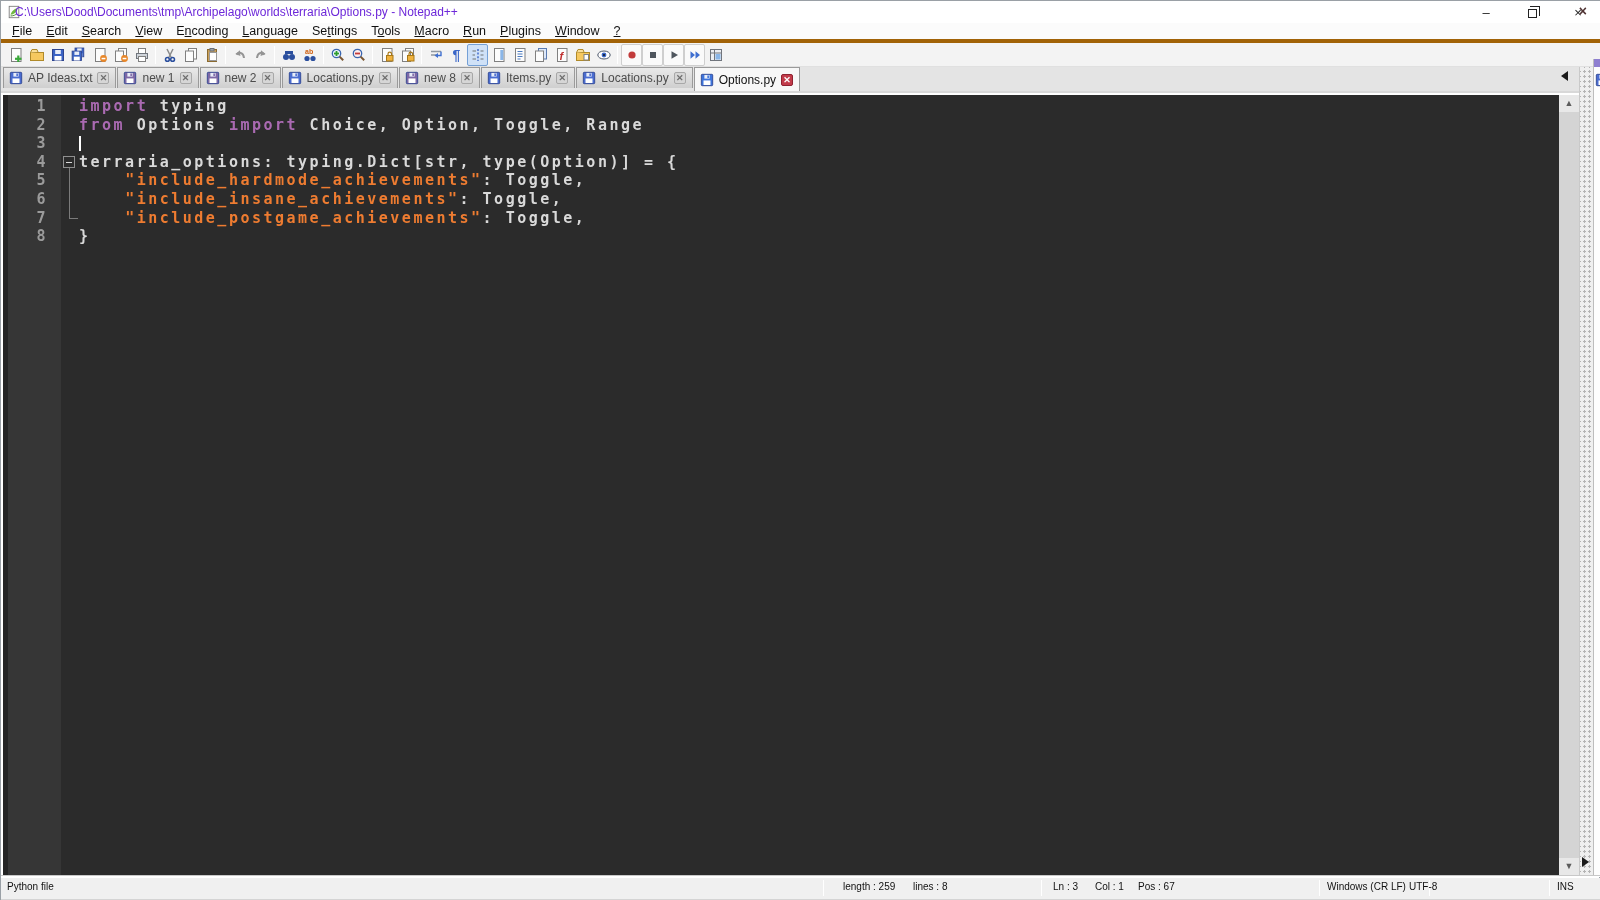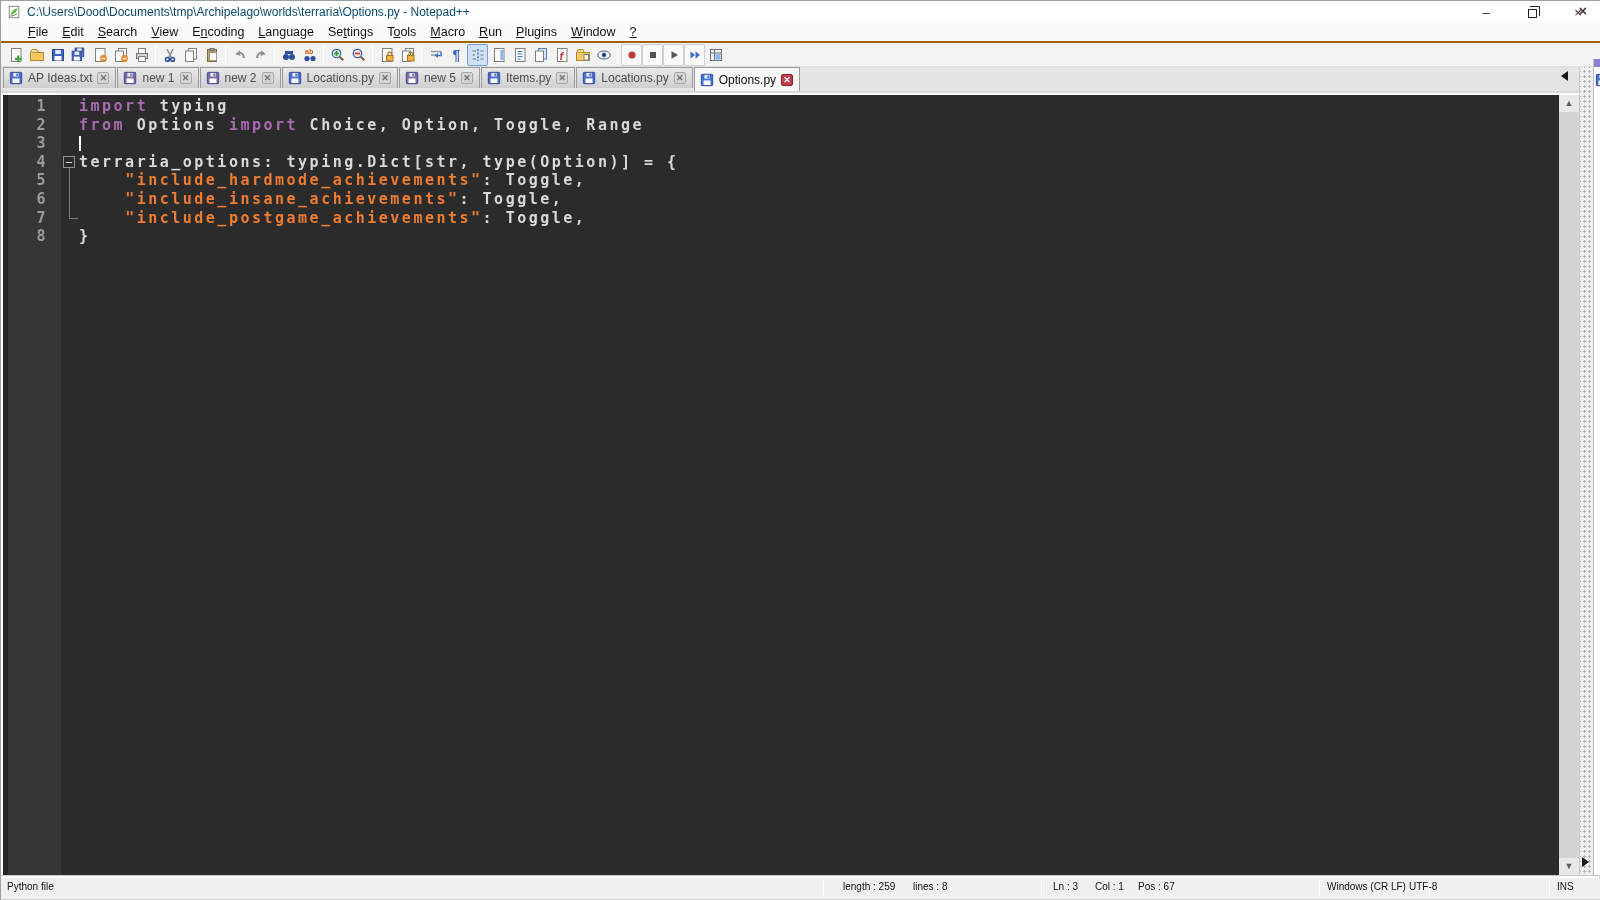--- a/index.html
+++ b/index.html
@@ -2,28 +2,28 @@
 <html style="--ed-bg: #2b2b2b; --margin-bg: #363636; --num: #9b9b9b; --fg: #d9d9d9; --kw: #aa6ab2; --str: #ee7c31;"><head>
 <meta charset="utf-8">
 <style>
   * { margin:0; padding:0; box-sizing:border-box; }
   html,body { width:1600px; height:900px; overflow:hidden; font-family:"Liberation Sans",sans-serif; }
   #window { position:relative; width:1600px; height:900px; background:#fff; border:1px solid #9aa0a6; }
 
   
   #titlebar { position:absolute; left:0; top:0; width:1600px; height:22px; background:#ffffff; }
   #title-icon { position:absolute; left:6px; top:4px; width:14px; height:14px; }
-  #title-text { position:absolute; left:26px; top:4px; font-size:12px; color:#0c4a6e; white-space:nowrap; }
+  #title-text { position:absolute; left:14px; top:4px; font-size:12px; color:#6d28d9; white-space:nowrap; }
   .caption-btn { position:absolute; top:0; width:46px; height:22px; display:flex; align-items:center; justify-content:center; color:#222; font-size:13px; cursor:default; }
   #btn-min { left:1462px; } #btn-restore { left:1508px; } #btn-close { left:1554px; }
   #restore-glyph { position:relative; width:9px; height:9px; border:1px solid #222; background:#fff; margin-top:2px; }
   #restore-glyph::before { content:""; position:absolute; left:1px; top:-4px; width:9px; height:9px; border:1px solid #222; border-bottom:none; border-left:none; }
 
   
-  #menubar { position:absolute; left:0; top:22px; width:1600px; height:20px; background:#fbfbfb; border-bottom:2px solid #a16207; display:flex; align-items:center; padding-left:20px; }
+  #menubar { position:absolute; left:0; top:22px; width:1600px; height:20px; background:#fbfbfb; border-bottom:4px solid #a16207; display:flex; align-items:center; padding-left:4px; }
   .menu-item { font-size:12.5px; color:#101010; padding:2px 7px; white-space:nowrap; }
   .menu-item u { text-decoration:underline; }
   #menubar-close { position:absolute; right:12px; top:2px; font-size:14px; font-weight:bold; color:#503434; }
 
   
   #toolbar { position:absolute; left:0; top:42px; width:1600px; height:24px; background:#f3f3f3; border-bottom:1px solid #e0e0e0; display:flex; align-items:center; padding-left:4px; }
   .tb-cell { width:21px; height:22px; display:flex; align-items:center; justify-content:center; border:1px solid transparent; border-radius:2px; }
   .tb-cell.active { background:#cfe1f7; border-color:#74a0d6; }
   .tb-cell.boxed { border-color:#cfcfcf; background:#fafafa; }
   .tb-sep { width:1px; height:18px; background:#cccccc; border-right:1px solid #ffffff; margin:0 3px; }
@@ -383,21 +383,21 @@
         </div>
         <div class="tab">
           <span style="display: flex;">
             <svg width="14" height="14" viewBox="0 0 16 16">
               <rect x="1.5" y="1.5" width="13" height="13" rx="1" fill="#7d68a6" stroke="#2d4490"></rect>
               <rect x="5" y="2.2" width="6" height="4.2" fill="#e9eef8"></rect>
               <rect x="8.4" y="2.8" width="1.8" height="3" fill="#7d68a6"></rect>
               <rect x="4" y="8.5" width="8" height="5.2" fill="#ffffff"></rect>
             </svg>
           </span>
-          <span>new 5</span>
+          <span>new 8</span>
           <span class="tab-close">✕</span>
         </div>
         <div class="tab">
           <span style="display: flex;">
             <svg width="14" height="14" viewBox="0 0 16 16">
               <rect x="1.5" y="1.5" width="13" height="13" rx="1" fill="#4a6cd0" stroke="#2d4490"></rect>
               <rect x="5" y="2.2" width="6" height="4.2" fill="#e9eef8"></rect>
               <rect x="8.4" y="2.8" width="1.8" height="3" fill="#4a6cd0"></rect>
               <rect x="4" y="8.5" width="8" height="5.2" fill="#ffffff"></rect>
             </svg>

